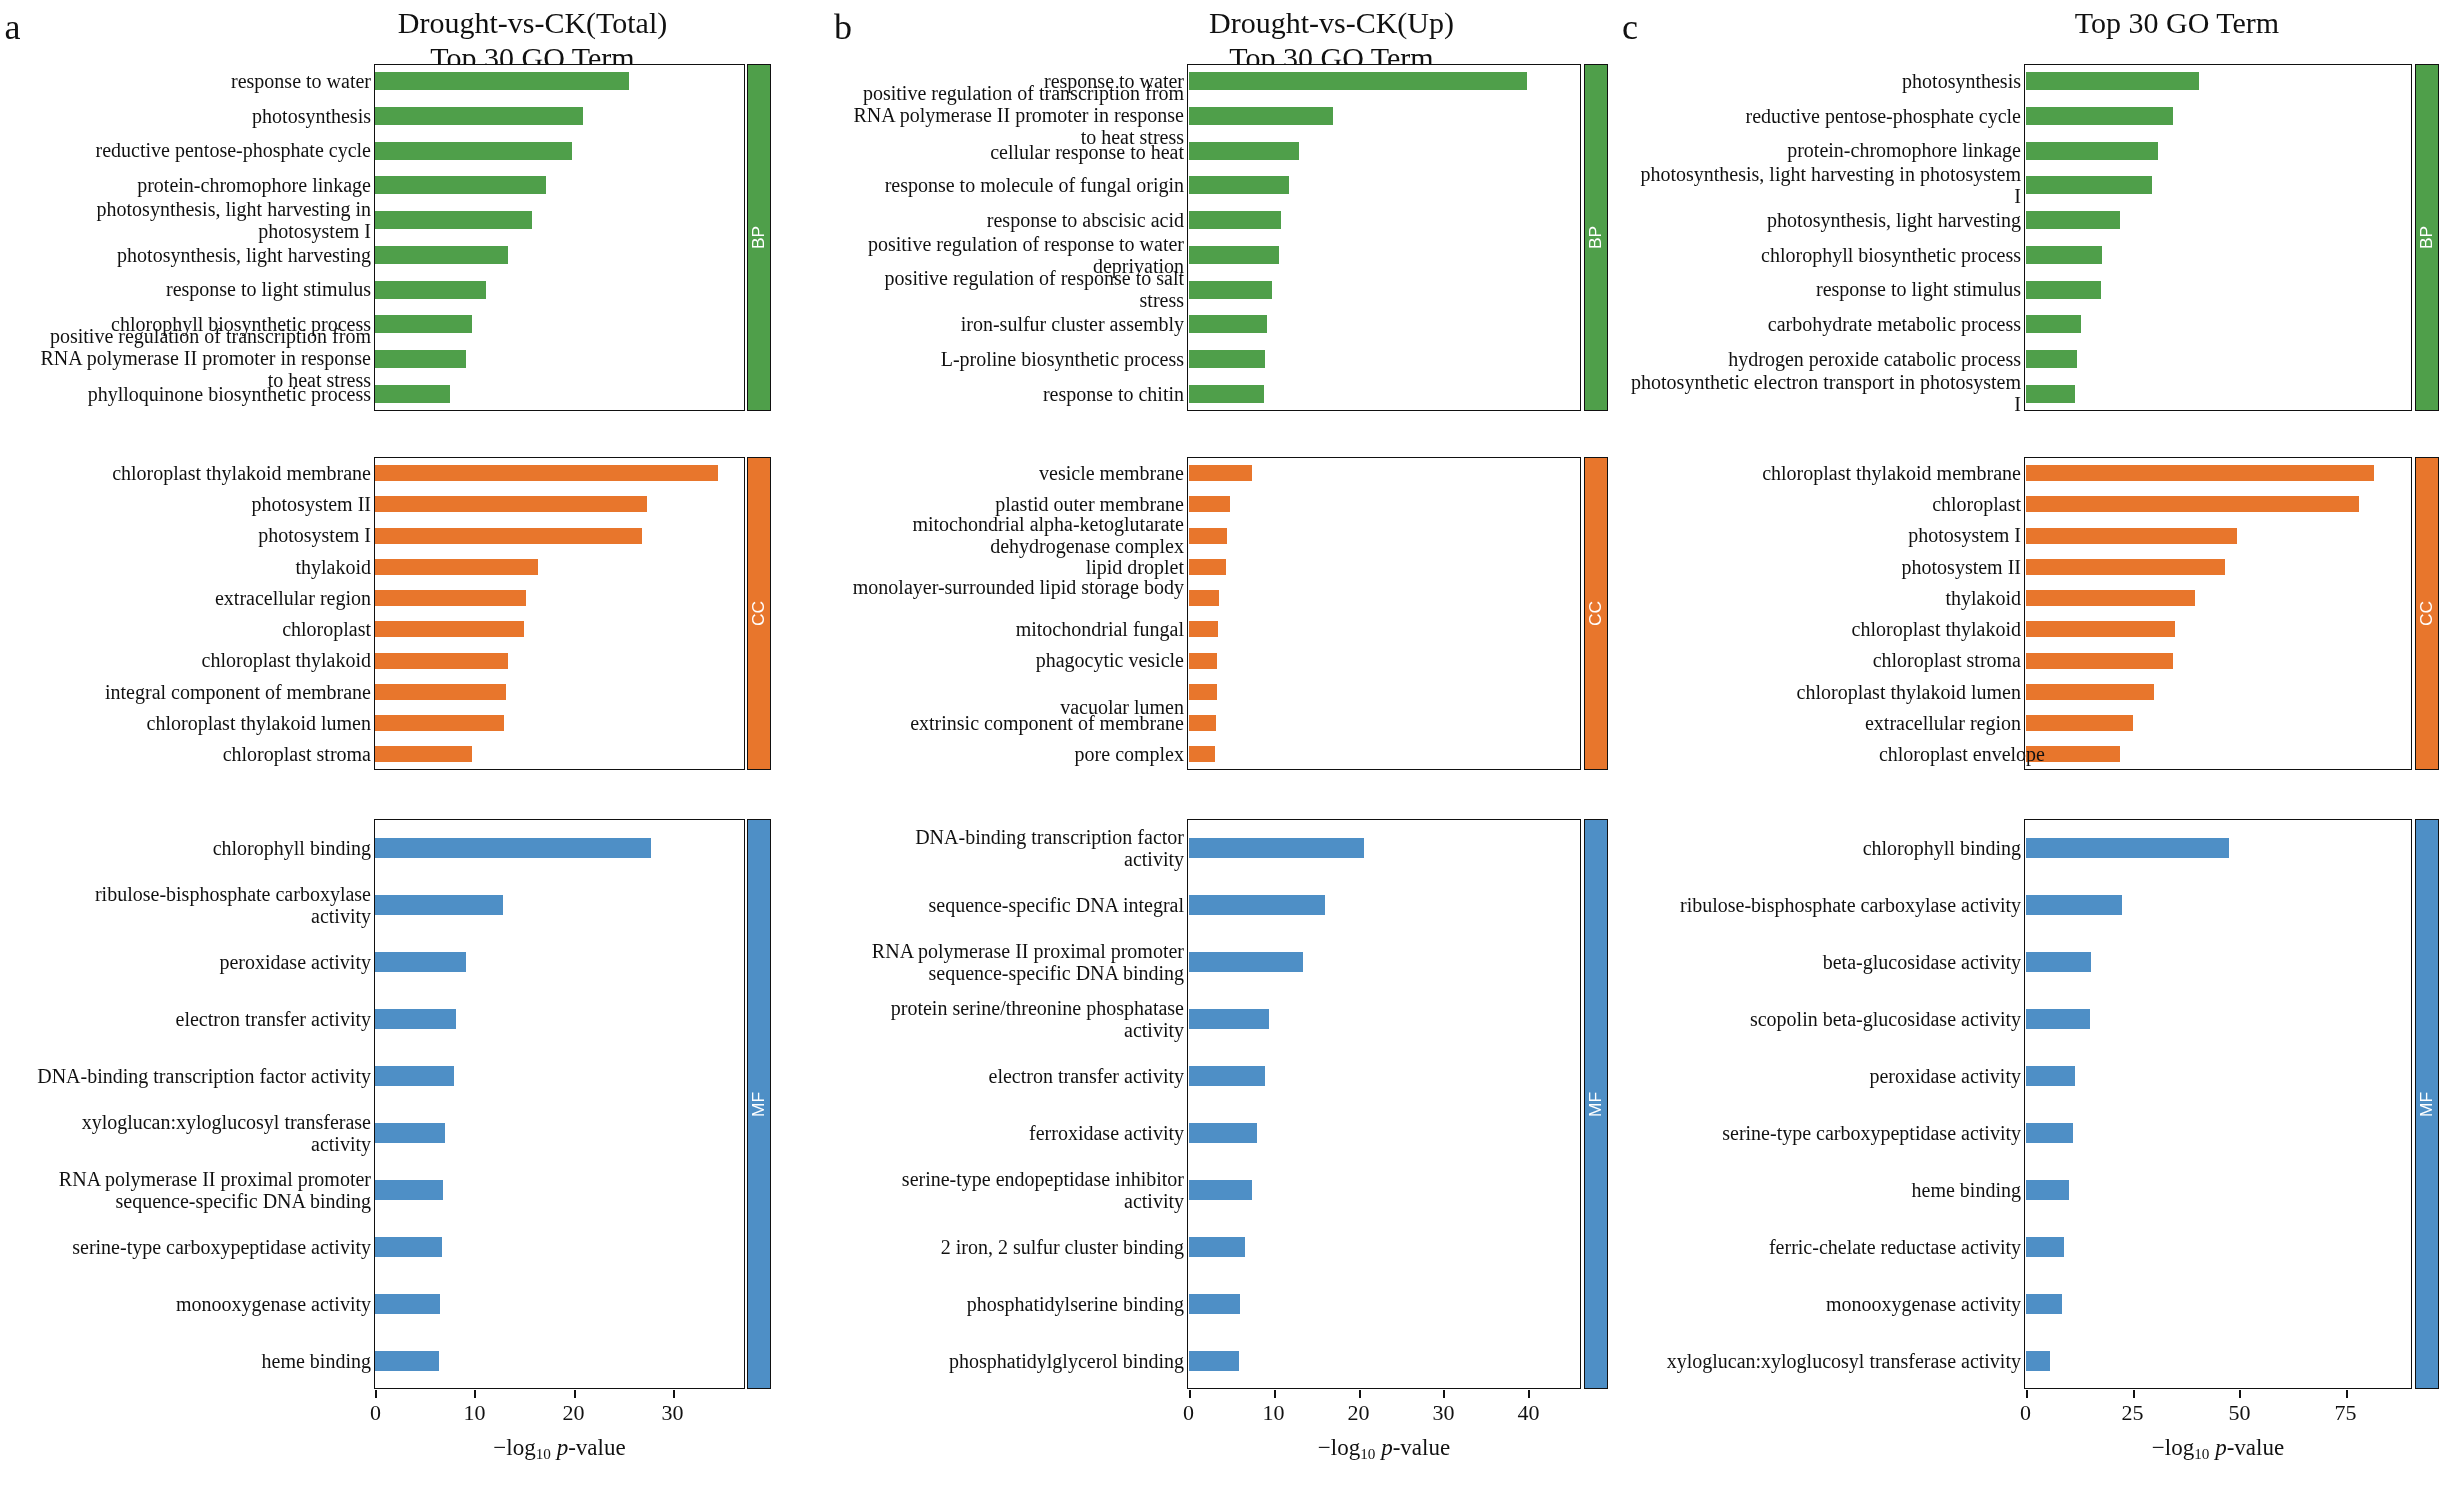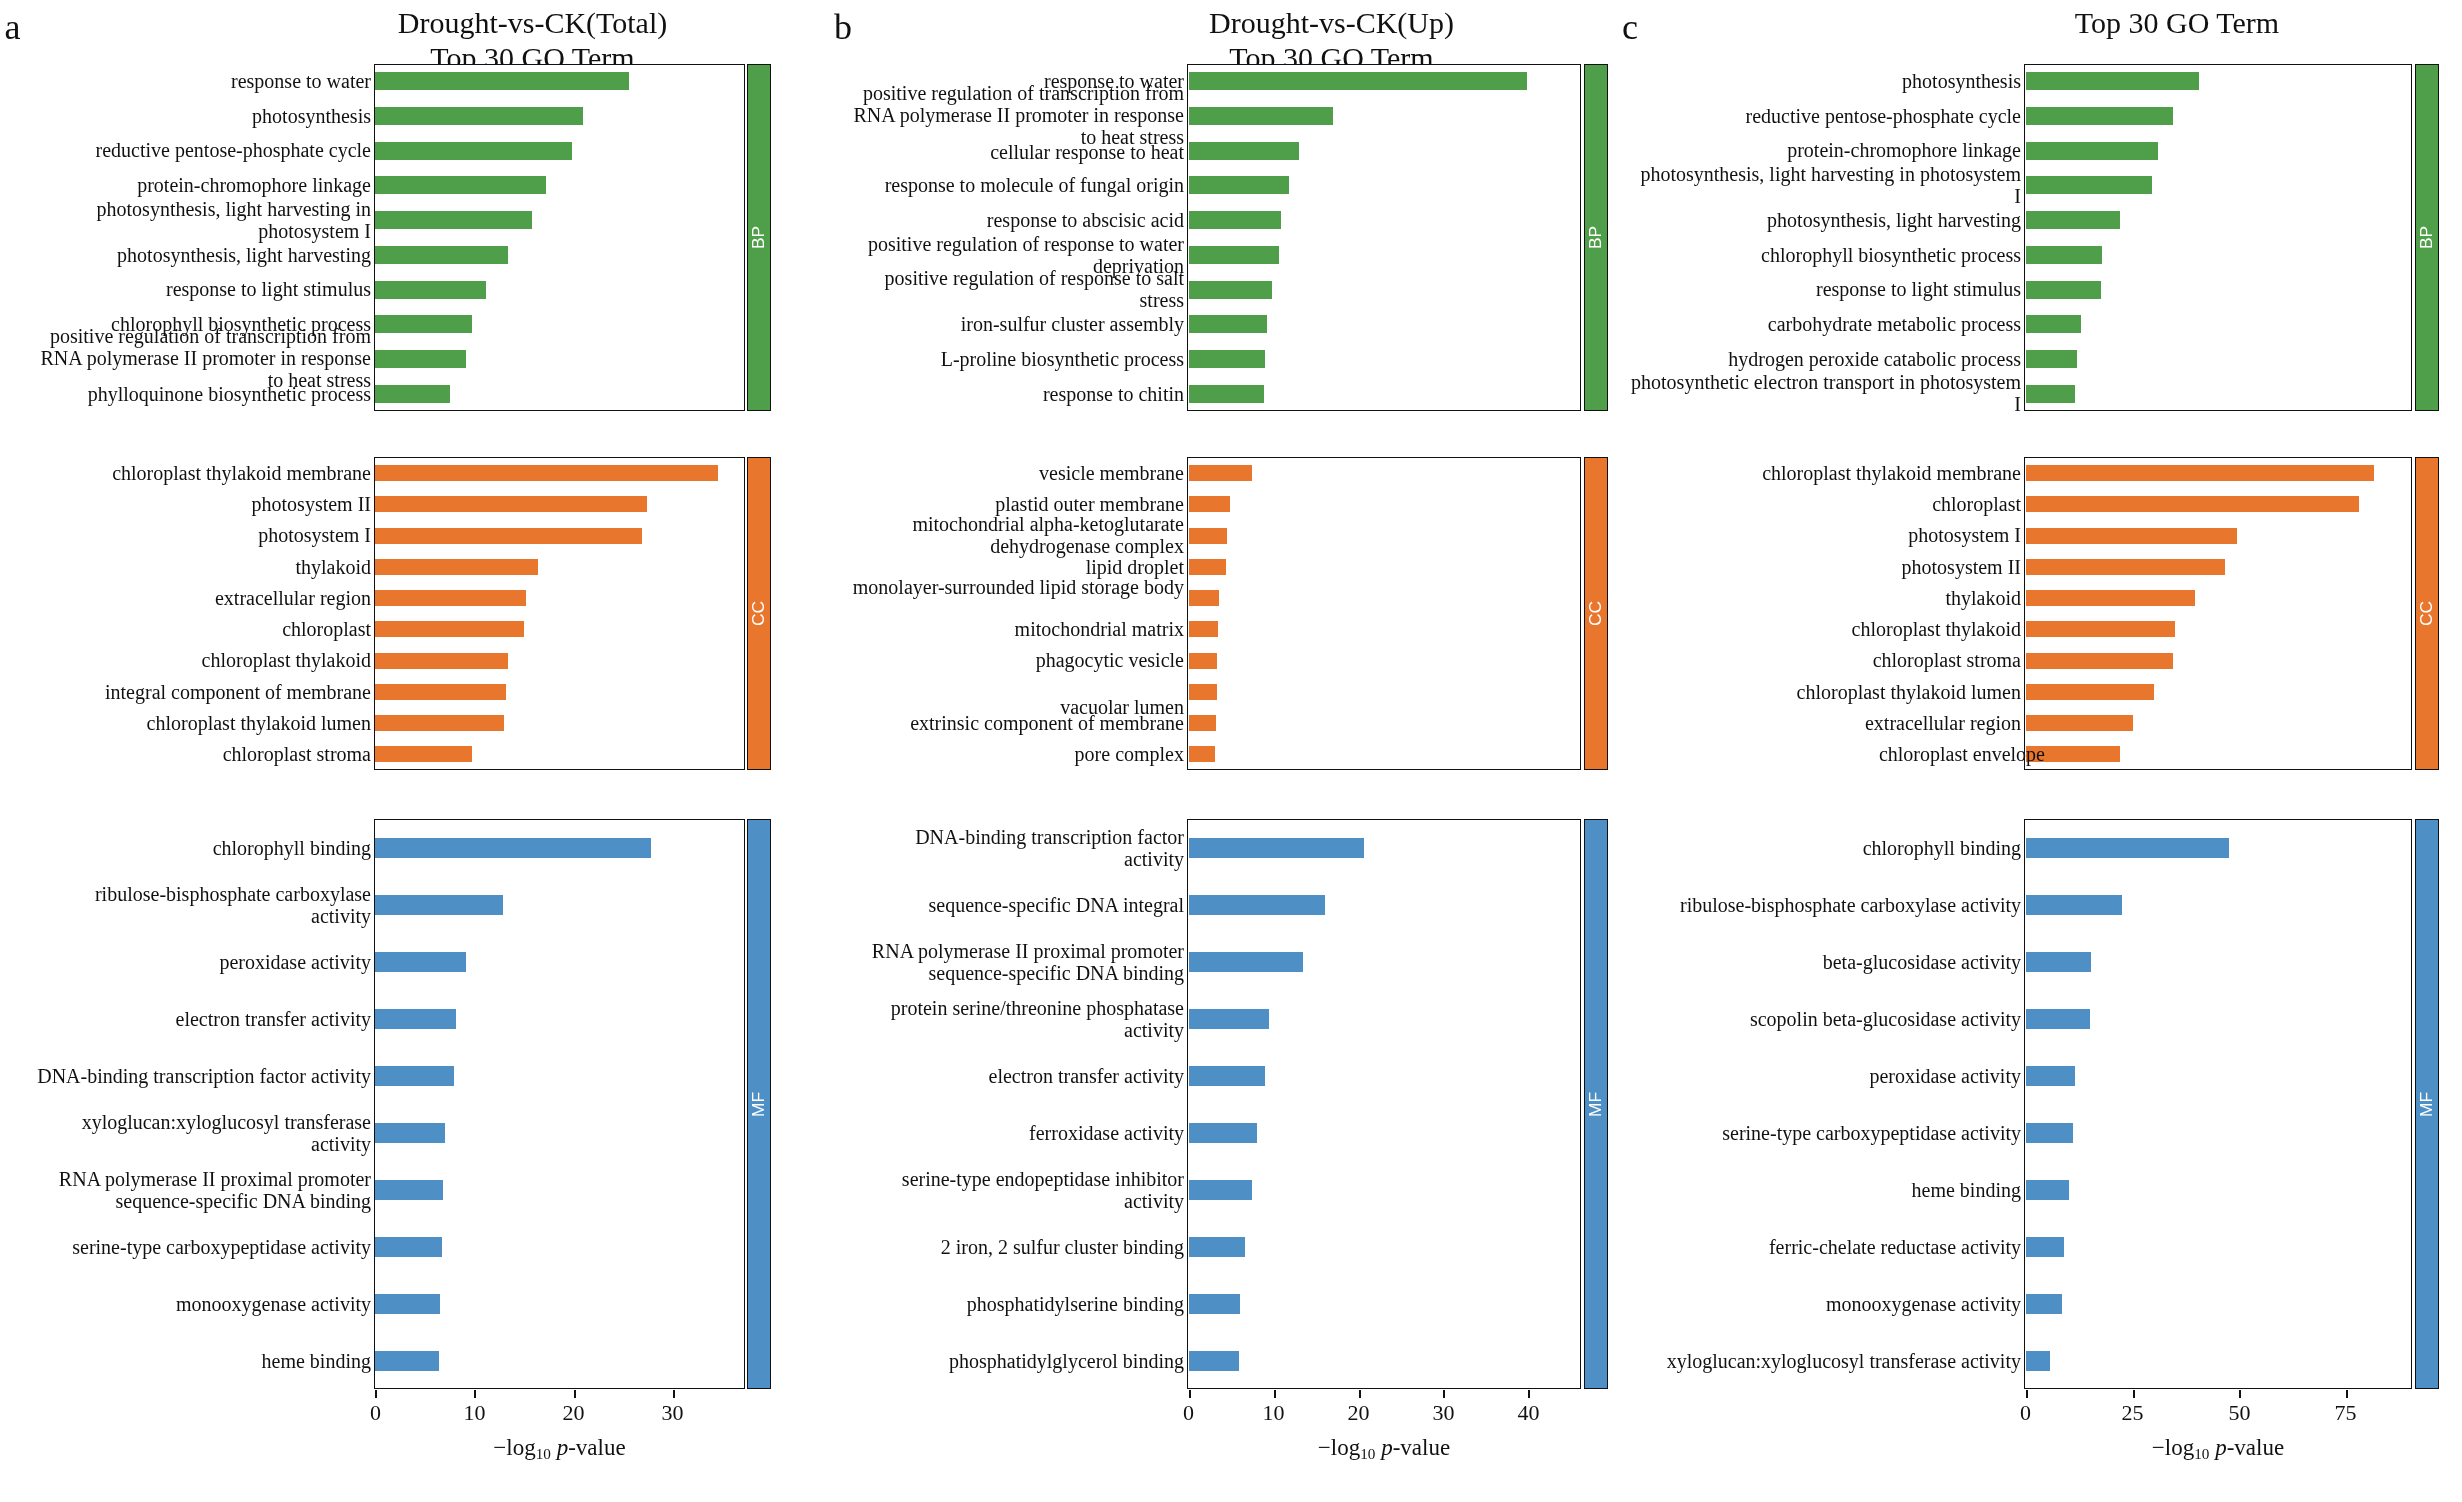--- a/index.html
+++ b/index.html
@@ -206,21 +206,21 @@
     </div>
     <div class="bar" style="left: 1189px; width: 26px; height: 16.3px; top: 746px; background: rgb(232, 118, 44);"></div>
     <div class="cat-label" style="left: 851px; width: 333px; top: 743px;">pore complex</div>
     <div class="bar" style="left: 1189px; width: 27px; height: 16.3px; top: 715px; background: rgb(232, 118, 44);"></div>
     <div class="cat-label" style="left: 851px; width: 333px; top: 712px;">extrinsic component of membrane</div>
     <div class="bar" style="left: 1189px; width: 28px; height: 16.3px; top: 684px; background: rgb(232, 118, 44);"></div>
     <div class="cat-label" style="left: 851px; width: 333px; top: 696px;">vacuolar lumen</div>
     <div class="bar" style="left: 1189px; width: 28px; height: 16.3px; top: 653px; background: rgb(232, 118, 44);"></div>
     <div class="cat-label" style="left: 851px; width: 333px; top: 649px;">phagocytic vesicle</div>
     <div class="bar" style="left: 1189px; width: 29px; height: 16.3px; top: 621px; background: rgb(232, 118, 44);"></div>
-    <div class="cat-label" style="left: 851px; width: 333px; top: 618px;">mitochondrial matrix</div>
+    <div class="cat-label" style="left: 851px; width: 333px; top: 618px;">mitochondrial fungal</div>
     <div class="bar" style="left: 1189px; width: 30px; height: 16.3px; top: 590px; background: rgb(232, 118, 44);"></div>
     <div class="cat-label" style="left: 851px; width: 333px; top: 576px;">monolayer-surrounded lipid storage body</div>
     <div class="bar" style="left: 1189px; width: 37px; height: 16.3px; top: 559px; background: rgb(232, 118, 44);"></div>
     <div class="cat-label" style="left: 851px; width: 333px; top: 556px;">lipid droplet</div>
     <div class="bar" style="left: 1189px; width: 38px; height: 16.3px; top: 528px; background: rgb(232, 118, 44);"></div>
     <div class="cat-label" style="left: 851px; width: 333px; top: 513px;">mitochondrial alpha-ketoglutarate dehydrogenase complex</div>
     <div class="bar" style="left: 1189px; width: 41px; height: 16.3px; top: 496px; background: rgb(232, 118, 44);"></div>
     <div class="cat-label" style="left: 851px; width: 333px; top: 493px;">plastid outer membrane</div>
     <div class="bar" style="left: 1189px; width: 63px; height: 16.3px; top: 465px; background: rgb(232, 118, 44);"></div>
     <div class="cat-label" style="left: 851px; width: 333px; top: 462px;">vesicle membrane</div>

